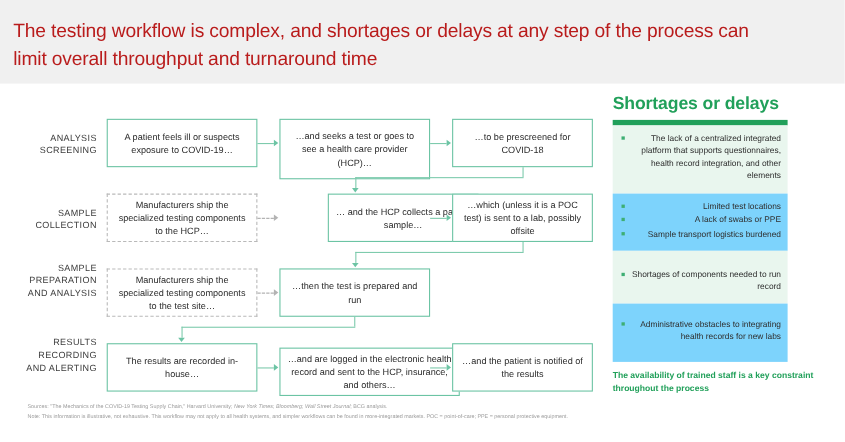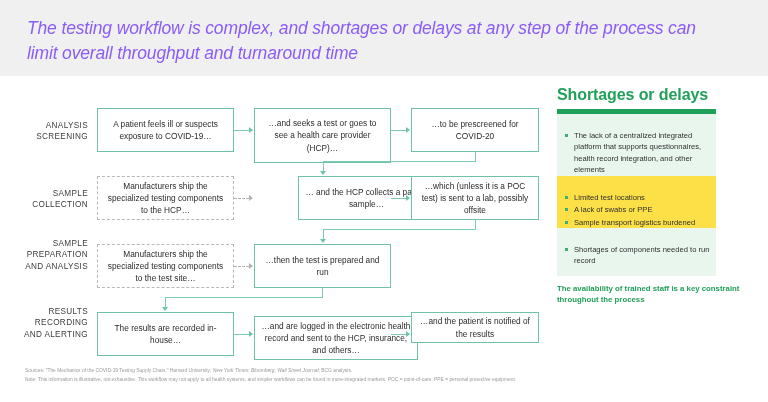--- a/index.html
+++ b/index.html
@@ -10,23 +10,23 @@
     overflow: hidden;
   }
   #page { position: relative; width: 768px; height: 402px; background: #ffffff; }
 
   
   #header {
     position: absolute; left: 0; top: 0; width: 768px; height: 76px;
     background: #f0f0f0;
   }
   #header h1 {
-    position: absolute; left: 27px; top: 16px; width: 700px;
+    position: absolute; left: 12px; top: 16px; width: 700px;
     font-size: 17.5px; font-weight: 400; line-height: 1.42;
-    color: #8b5cf6; letter-spacing: -0.15px; font-style: italic;
+    color: #b91c1c; letter-spacing: -0.15px;
   }
 
   
   #flow { position: absolute; left: 0; top: 76px; width: 552px; height: 285px; }
 
   .row-label {
     position: absolute; text-align: right;
     font-size: 8.2px; line-height: 1.38; letter-spacing: 0.35px;
     color: #3c3c3c; font-weight: 400;
     width: 74px; left: 14px;
@@ -60,22 +60,22 @@
   .arrow-r.grey { border-left-color: #b3b3b3; }
 
   
   #panel { position: absolute; left: 557px; top: 86px; width: 196px; }
   #panel-title {
     font-size: 16px; font-weight: bold; color: #21a05a;
     letter-spacing: -0.1px; margin-bottom: 5px;
   }
   #panel-rule { height: 4.5px; background: #21a05a; width: 159px; }
   .band { width: 159px; background: #e9f6ee; }
-  .band.alt { background: #fde047; }
-  .band-inner { padding: 16px 6px 6px 8px; }
+  .band.alt { background: #7dd3fc; }
+  .band-inner { padding: 6px 6px 6px 8px; text-align: right; }
   .bullet-li {
     position: relative; padding-left: 9px;
     font-size: 7.6px; line-height: 1.52; color: #2f2f2f; margin-bottom: 1px;
   }
   .bullet-li::before {
     content: ""; position: absolute; left: 0; top: 4px;
     width: 3px; height: 3px; background: #3eae73;
   }
   #panel-footnote {
     margin-top: 7px; width: 186px;
@@ -99,21 +99,21 @@
   </div>
 
   <div id="flow">
 
     <div class="row-label" style="top:44px;">
       <div>ANALYSIS</div>
       <div>SCREENING</div>
     </div>
     <div class="node" style="left:97px; top:32px; width:137px; height:44px;">A patient feels ill or suspects exposure to COVID-19…</div>
     <div class="node" style="left:254px; top:32px; width:137px; height:55px;">…and seeks a test or goes to see a health care provider (HCP)…</div>
-    <div class="node" style="left:411px; top:32px; width:128px; height:44px;">…to be prescreened for COVID-20</div>
+    <div class="node" style="left:411px; top:32px; width:128px; height:44px;">…to be prescreened for COVID-18</div>
     <div class="hline" style="left:234px; top:54px; width:15px;"></div>
     <div class="arrow-r" style="left:249px; top:51px;"></div>
     <div class="hline" style="left:391px; top:54px; width:15px;"></div>
     <div class="arrow-r" style="left:406px; top:51px;"></div>
 
     <div class="vline" style="left:475px; top:76px; height:9px;"></div>
     <div class="hline" style="left:323px; top:85px; width:153px;"></div>
     <div class="vline" style="left:323px; top:85px; height:10px;"></div>
     <div class="arrow-d" style="left:320px; top:95px;"></div>
 
@@ -149,21 +149,21 @@
     <div class="vline" style="left:165px; top:221px; height:10px;"></div>
     <div class="arrow-d" style="left:162px; top:231px;"></div>
 
     <div class="row-label" style="top:230px;">
       <div>RESULTS</div>
       <div>RECORDING</div>
       <div>AND ALERTING</div>
     </div>
     <div class="node" style="left:97px; top:236px; width:137px; height:44px;">The results are recorded in-house…</div>
     <div class="node" style="left:254px; top:240px; width:164px; height:44px;">…and are logged in the electronic health record and sent to the HCP, insurance, and others…</div>
-    <div class="node" style="left:411px; top:236px; width:128px; height:31px;">…and the patient is notified of the results</div>
+    <div class="node" style="left:411px; top:236px; width:128px; height:44px;">…and the patient is notified of the results</div>
     <div class="hline" style="left:234px; top:258px; width:15px;"></div>
     <div class="arrow-r" style="left:249px; top:255px;"></div>
     <div class="hline" style="left:391px; top:258px; width:15px;"></div>
     <div class="arrow-r" style="left:406px; top:255px;"></div>
   </div>
 
   <div id="panel">
     <div id="panel-title">Shortages or delays</div>
     <div id="panel-rule"></div>
 
@@ -180,20 +180,25 @@
         <div class="bullet-li">Sample transport logistics burdened</div>
       </div>
     </div>
 
     <div class="band" style="height:48px;">
       <div class="band-inner" style="padding-top:16px;">
         <div class="bullet-li">Shortages of components needed to run record</div>
       </div>
     </div>
 
+    <div class="band alt" style="height:53px;">
+      <div class="band-inner" style="padding-top:13px;">
+        <div class="bullet-li">Administrative obstacles to integrating health records for new labs</div>
+      </div>
+    </div>
 
     <div id="panel-footnote">The availability of trained staff is a key constraint throughout the process</div>
   </div>
 
   <div id="footer">
     <div class="foot-line">
       <span>Sources:</span>
       <span>"The Mechanics of the COVID-19 Testing Supply Chain," Harvard University;</span>
       <i>New York Times</i><span>;</span>
       <i>Bloomberg</i><span>;</span>

